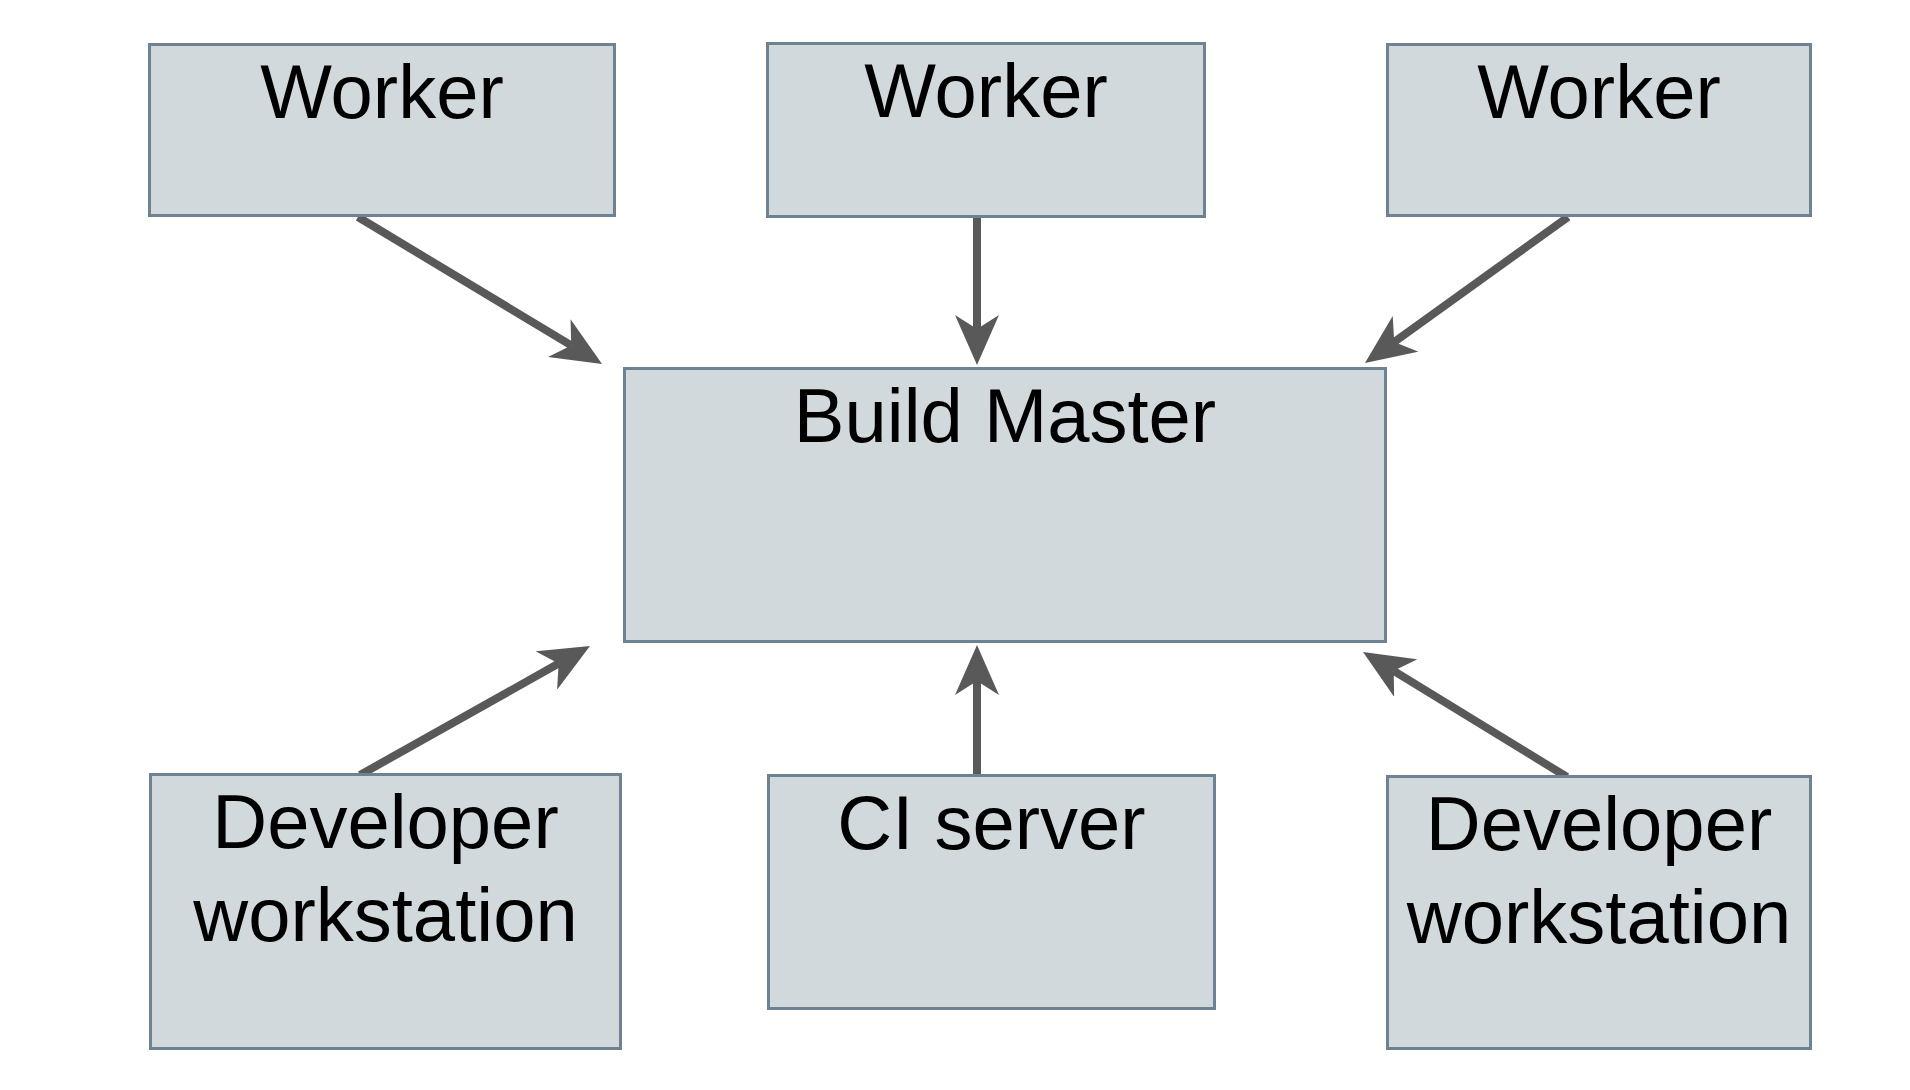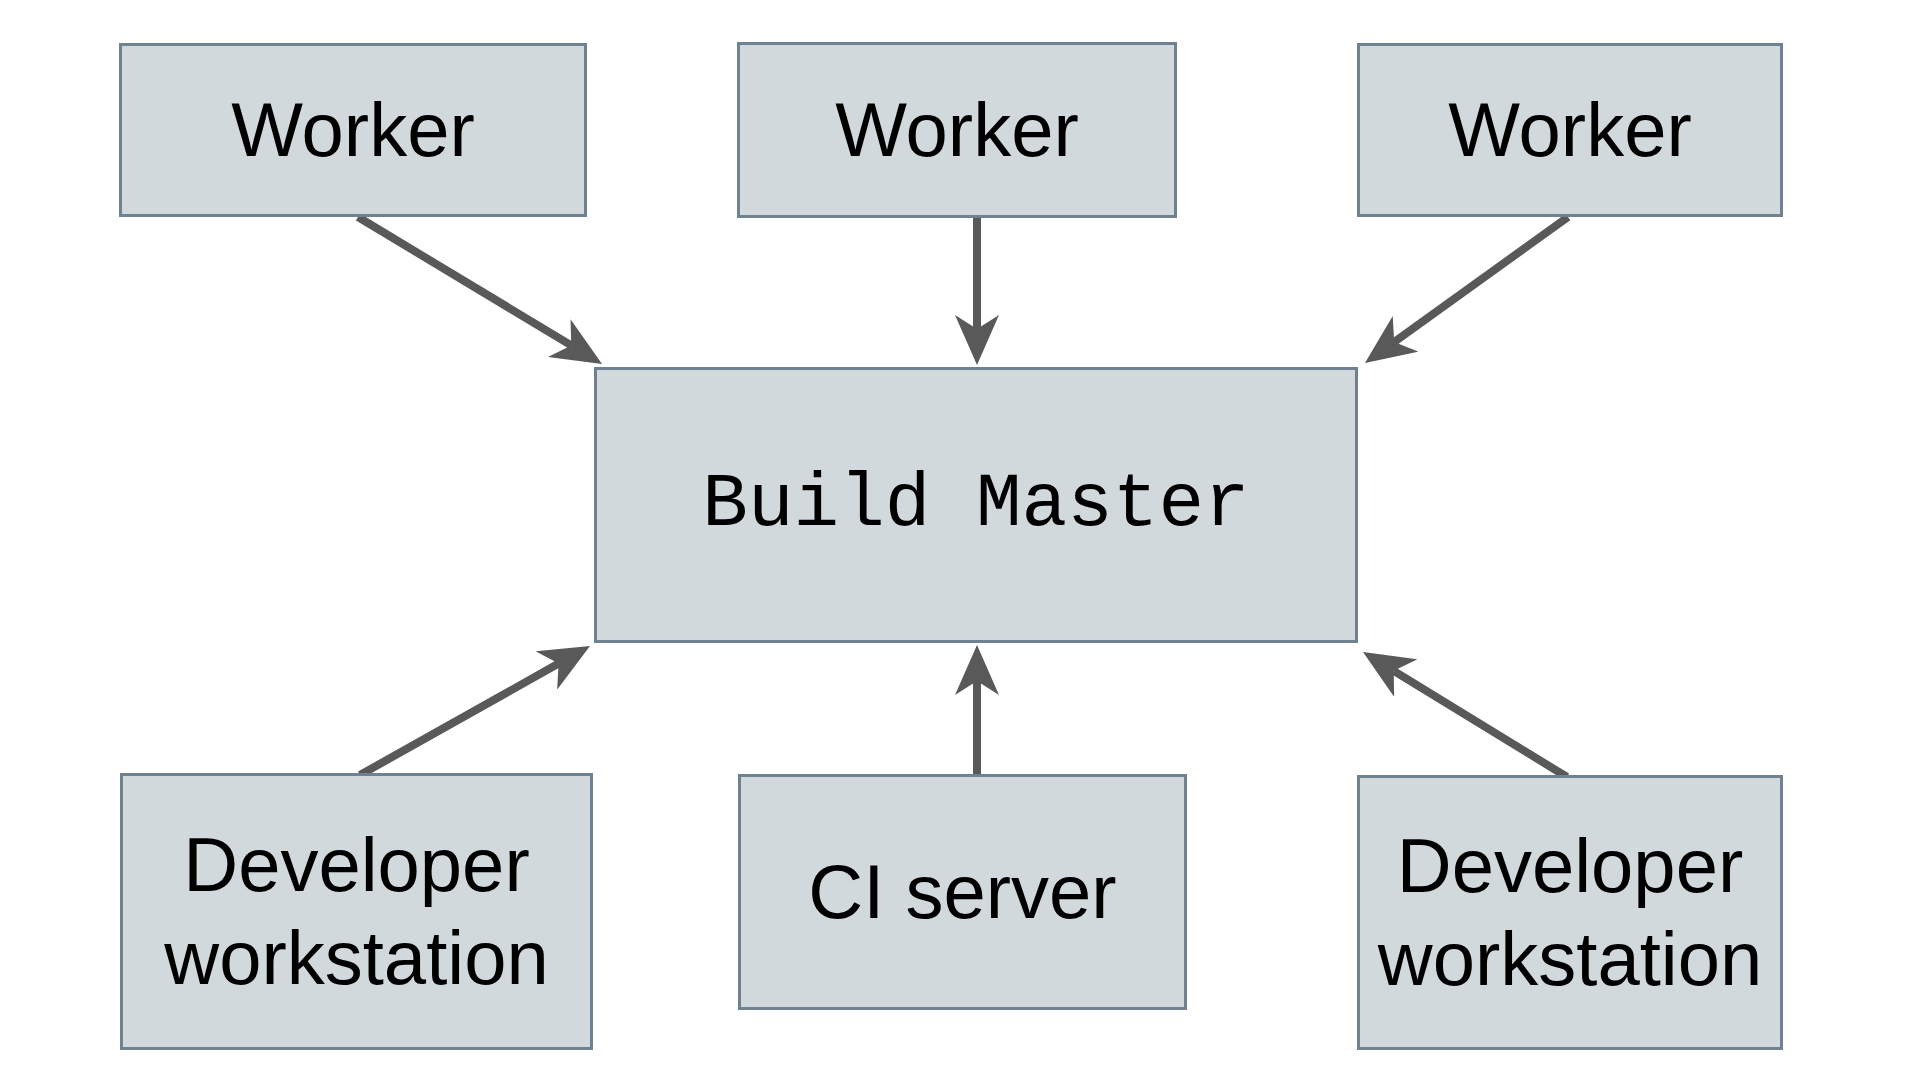--- a/index.html
+++ b/index.html
@@ -22,34 +22,35 @@
     width: 1910px;
     height: 1090px;
     pointer-events: none;
   }
   .node {
     position: absolute;
     box-sizing: border-box;
     background: #d2d9dc;
     border: 3px solid #6e8291;
     display: flex;
-    align-items: center;
+    align-items: flex-start;
     justify-content: center;
     text-align: center;
     color: #000000;
     font-size: 76px;
     line-height: 1.22;
     padding: 0 34px;
+    margin-left: 29px;
   }
   
   .node.worker-1 { left: 119px; top: 43px;  width: 468px; height: 174px; }
   .node.worker-2 { left: 737px; top: 42px;  width: 440px; height: 176px; }
   .node.worker-3 { left: 1357px; top: 43px; width: 426px; height: 174px; }
   
-  .node.build-master { left: 594px; top: 367px; width: 764px; height: 276px; font-family: Liberation Mono, monospace; }
+  .node.build-master { left: 594px; top: 367px; width: 764px; height: 276px; }
   
   .node.dev-1 { left: 120px;  top: 773px; width: 473px; height: 277px; }
   .node.ci    { left: 738px;  top: 774px; width: 449px; height: 236px; }
   .node.dev-2 { left: 1357px; top: 775px; width: 426px; height: 275px; }
 </style>
 </head>
 <body>
 
 <div class="canvas">
 

